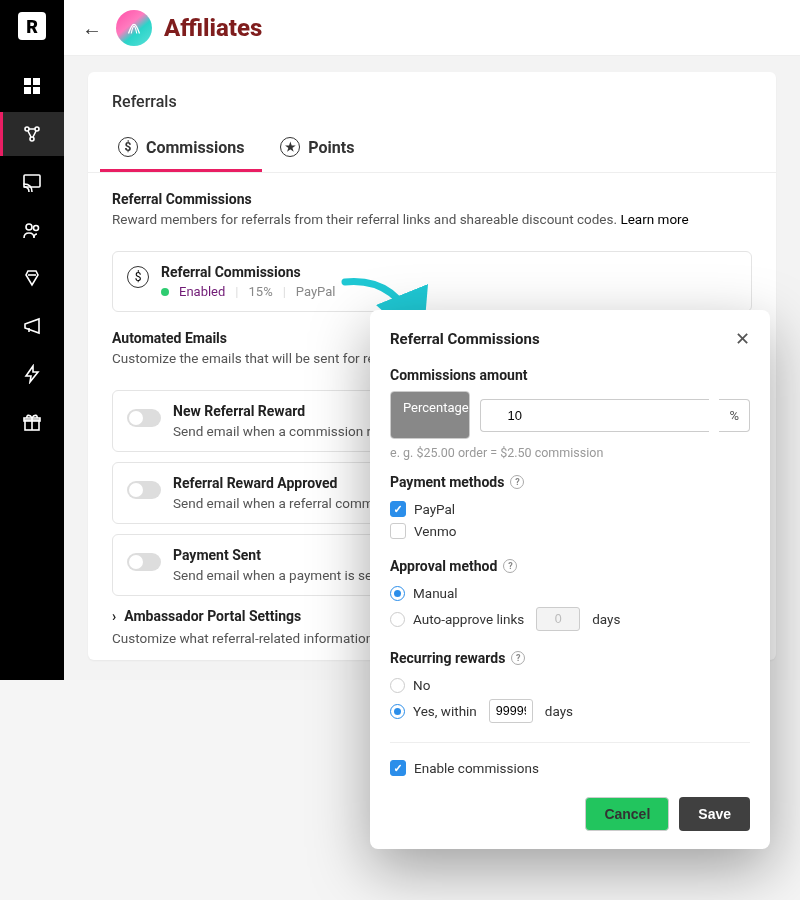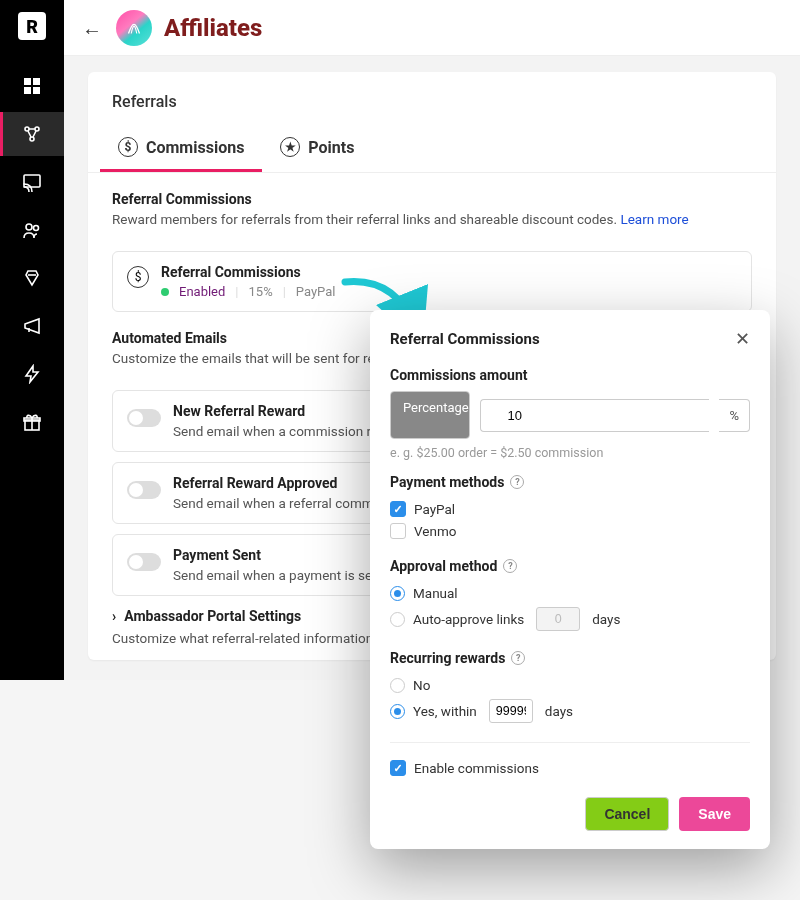--- a/index.html
+++ b/index.html
@@ -24,21 +24,21 @@
 .card { background: #fff; border-radius: 6px; box-shadow: 0 1px 2px rgba(0,0,0,0.05); padding-bottom: 14px; }
 .card-title { font-size: 16px; font-weight: 500; color: #333; padding: 20px 24px 14px; }
 .tabs { display: flex; padding: 0 12px; border-bottom: 1px solid #eee; margin-bottom: 14px; }
 .tab { display: flex; align-items: center; gap: 8px; padding: 12px 18px; cursor: pointer; font-weight: 700; color: #333; border-bottom: 3px solid transparent; }
 .tab.active { border-bottom-color: #e91e63; }
 .tab .icon-circ { width: 20px; height: 20px; border: 1.6px solid #333; border-radius: 50%; display:flex; align-items:center; justify-content:center; font-size: 12px; }
 
 .sect { padding: 4px 24px 14px; }
 .sect h3 { font-size: 14px; font-weight: 700; color: #222; margin-bottom: 4px; }
 .sect p { font-size: 13.5px; color: #555; }
-.sect a { color: #1d4ed8; text-decoration: none; }
+.sect a { color: #000000; text-decoration: none; }
 
 .row-card { border: 1px solid #e4e4e4; border-radius: 6px; margin: 10px 24px 0; padding: 12px 14px; display: flex; align-items: flex-start; gap: 12px; }
 .row-card .icon-circ { width: 22px; height: 22px; border: 1.6px solid #333; border-radius: 50%; display:flex; align-items:center; justify-content:center; font-size: 12px; margin-top: 2px; flex-shrink:0; }
 .row-card .rc-body { flex: 1; }
 .row-card .rc-title { font-weight: 700; font-size: 14px; color: #222; margin-bottom: 4px; }
 .row-card .rc-meta { font-size: 13px; color: #888; display: flex; align-items:center; gap: 10px; }
 .dot { width: 8px; height: 8px; border-radius: 50%; background: #2ecc71; display: inline-block; }
 .sep { color: #ddd; }
 .row-card .rc-desc { font-size: 13.5px; color: #555; }
 .toggle { width: 34px; height: 18px; background: #ddd; border-radius: 9px; position: relative; flex-shrink: 0; margin-top: 6px; }
@@ -68,22 +68,22 @@
 .chk.on { background: #2b8eea; border-color: #2b8eea; }
 .chk.on::after { content: '✓'; color: #fff; font-size: 11px; font-weight: bold; }
 .rad { width: 15px; height: 15px; border: 1.5px solid #ccc; border-radius: 50%; display:flex; align-items:center; justify-content:center; }
 .rad.on { border-color: #2b8eea; }
 .rad.on::after { content: ''; width: 7px; height: 7px; background: #2b8eea; border-radius: 50%; }
 .inline-input { width: 44px; border: 1px solid #ccc; border-radius: 3px; padding: 4px 6px; font-size: 12.5px; text-align:center; margin: 0 4px; }
 .inline-input.dis { background: #f3f3f3; color: #bbb; }
 .divider { border: none; border-top: 1px solid #eee; margin: 4px 0 14px; }
 .footer { display: flex; justify-content: flex-end; gap: 10px; margin-top: 18px; }
 .btn { padding: 8px 18px; border-radius: 4px; font-size: 14px; font-weight: 600; cursor: pointer; border: 1px solid transparent; }
-.btn-sec { background: #84cc16; border-color: #ccc; color: #333; }
-.btn-pri { background: #ec4899; color: #fff; }
+.btn-sec { background: #22c55e; border-color: #ccc; color: #333; }
+.btn-pri { background: #404040; color: #fff; }
 </style>
 </head>
 <body>
 
 <div class="sidebar">
   <div class="logo">R</div>
   <div class="nav-item grid">
       <svg viewBox="0 0 20 20">
         <rect x="2" y="2" width="7" height="7"></rect>
         <rect x="11" y="2" width="7" height="7"></rect>

